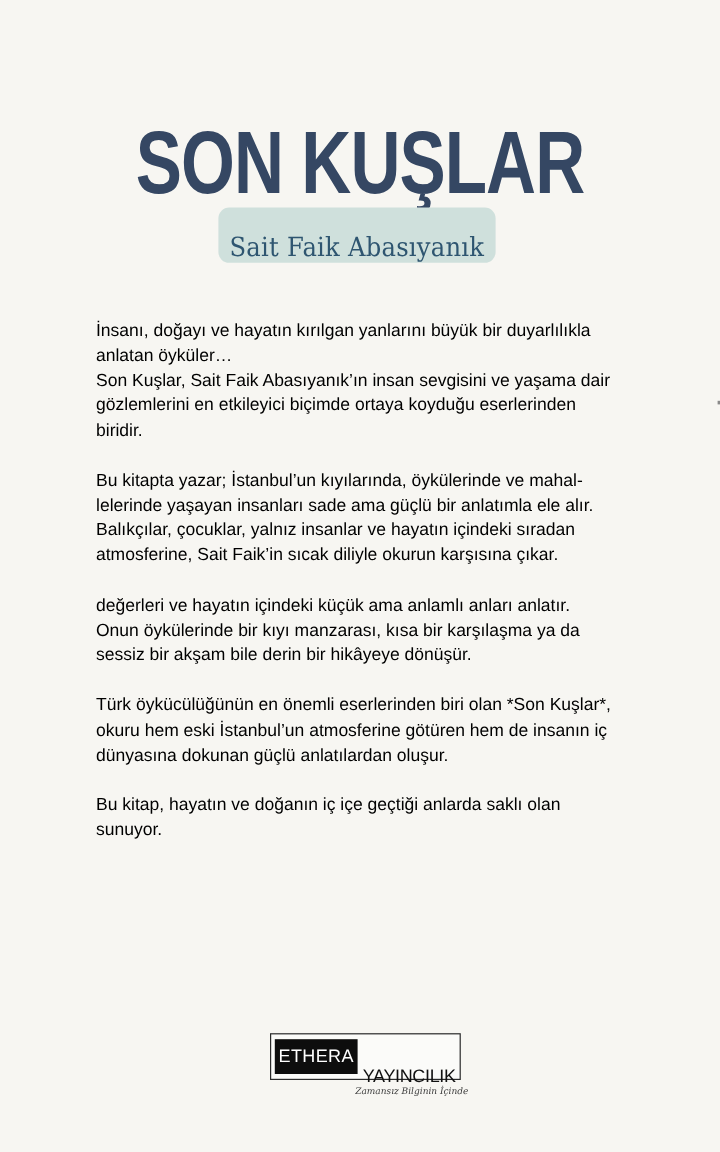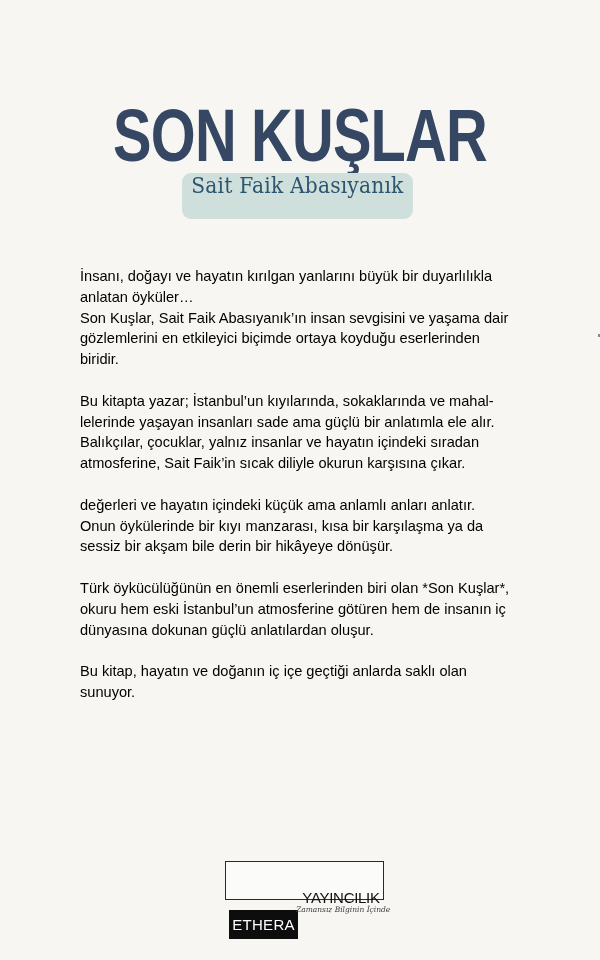--- a/index.html
+++ b/index.html
@@ -31,21 +31,21 @@
     }
     .author-box {
       position: absolute;
       left: 182px;
       top: 173px;
       width: 231px;
       height: 46px;
       background: #cfe0dc;
       border-radius: 9px;
       display: flex;
-      align-items: flex-start;
+      align-items: flex-end;
       justify-content: center;
     }
     .author {
       font-family: "DejaVu Serif", serif;
       font-size: 22px;
       color: #2e5570;
       letter-spacing: 0.2px;
       transform: scaleX(0.92);
       white-space: nowrap;
     }
@@ -90,21 +90,20 @@
       top: 4px;
       width: 69px;
       height: 29px;
       background: #0d0d0d;
       color: #ffffff;
       font-family: "Liberation Sans", sans-serif;
       font-size: 15px;
       line-height: 29px;
       text-align: center;
       letter-spacing: 0.3px;
-      margin-top: 44px;
     }
     .logo-white {
       position: absolute;
       left: 74px;
       top: 4px;
       width: 82px;
       height: 29px;
       color: #111111;
       font-family: "Liberation Sans", sans-serif;
       font-size: 15px;
@@ -139,21 +138,21 @@
 
   <div class="body-text">
     <p class="para">
       <span class="line">İnsanı, doğayı ve hayatın kırılgan yanlarını büyük bir duyarlılıkla</span>
       <span class="line">anlatan öyküler…</span>
       <span class="line">Son Kuşlar, Sait Faik Abasıyanık’ın insan sevgisini ve yaşama dair</span>
       <span class="line">gözlemlerini en etkileyici biçimde ortaya koyduğu eserlerinden</span>
       <span class="line">biridir.</span>
     </p>
     <p class="para">
-      <span class="line">Bu kitapta yazar; İstanbul’un kıyılarında, sokaklarında ve mahal-</span>
+      <span class="line">Bu kitapta yazar; İstanbul’un kıyılarında, öykülerinde ve mahal-</span>
       <span class="line">lelerinde yaşayan insanları sade ama güçlü bir anlatımla ele alır.</span>
       <span class="line">Balıkçılar, çocuklar, yalnız insanlar ve hayatın içindeki sıradan</span>
       <span class="line">atmosferine, Sait Faik’in sıcak diliyle okurun karşısına çıkar.</span>
     </p>
     <p class="para">
       <span class="line">değerleri ve hayatın içindeki küçük ama anlamlı anları anlatır.</span>
       <span class="line">Onun öykülerinde bir kıyı manzarası, kısa bir karşılaşma ya da</span>
       <span class="line">sessiz bir akşam bile derin bir hikâyeye dönüşür.</span>
     </p>
     <p class="para">

